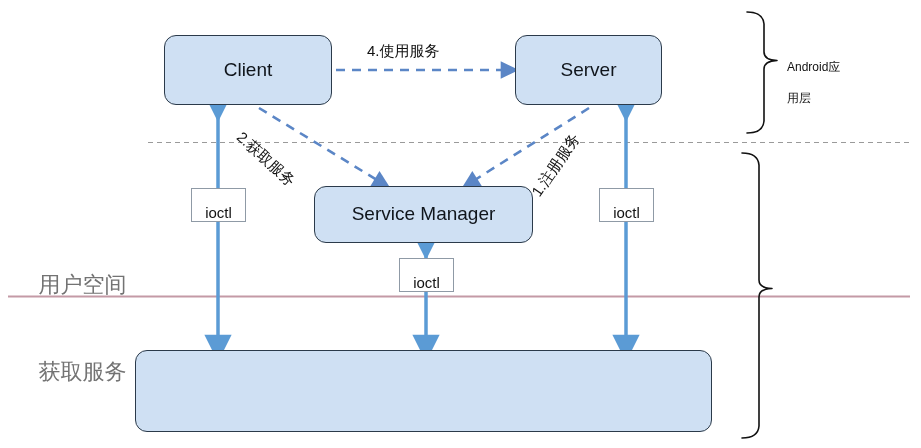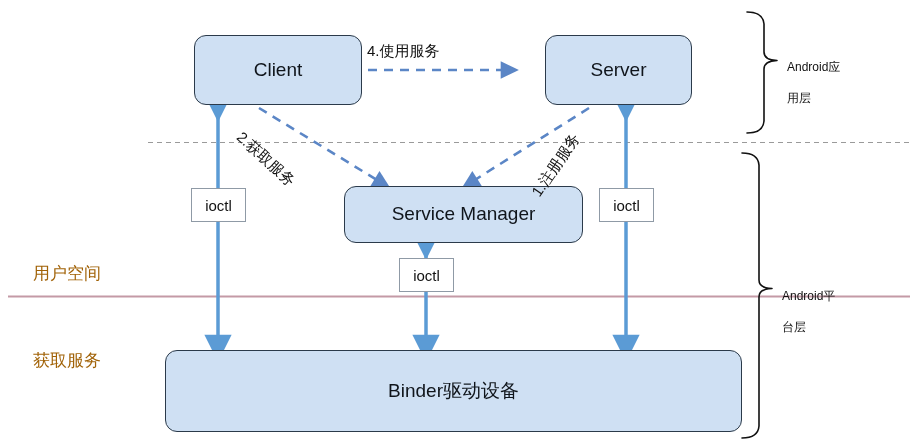--- a/index.html
+++ b/index.html
@@ -7,30 +7,30 @@
     width:921px;height:448px;position:relative;overflow:hidden;
     font-family:"Liberation Sans","DejaVu Sans",sans-serif;
     color:#1b1b1b;
   }
   #canvas{position:absolute;inset:0;width:921px;height:448px;}
   svg.layer{position:absolute;left:0;top:0;width:921px;height:448px;overflow:visible;}
   .node{
     position:absolute;box-sizing:border-box;
     background:#cfe0f3;border:1px solid #2b3a4a;border-radius:12px;
     display:flex;align-items:center;justify-content:center;
-    text-align:center;font-size:19px;line-height:1.28;color:#10151b;margin-left:30px;
+    text-align:center;font-size:19px;line-height:1.28;color:#10151b;
   }
   .node.two-line{flex-direction:column;}
   .ioctl{
     position:absolute;box-sizing:border-box;
     background:#ffffff;border:1px solid #8f9aa6;
-    display:flex;align-items:center;justify-content:center;
+    display:flex;align-items:flex-end;justify-content:center;
     font-size:15px;color:#111;
   }
-  .plain-label{position:absolute;font-size:17px;color:#a16207;white-space:pre;line-height:1.35;}
+  .plain-label{position:absolute;font-size:22px;color:#737373;white-space:pre;line-height:1.35;}
   .edge-label{position:absolute;font-size:15px;color:#111;white-space:nowrap;transform-origin:0 0;}
   .bracket-label{position:absolute;font-size:12px;color:#111;line-height:1.3;white-space:pre-line;}
 </style>
 </head>
 <body>
 
 <div id="canvas">
 
   <svg class="layer" viewBox="0 0 921 448" xmlns="http://www.w3.org/2000/svg">
     <defs>
@@ -64,26 +64,25 @@
   </svg>
 
   <div class="node" style="left:164px;top:35px;width:168px;height:70px;">
     <span>Client</span>
   </div>
 
   <div class="node" style="left:515px;top:35px;width:147px;height:70px;">
     <span>Server</span>
   </div>
 
-  <div class="node" style="left:314px;top:186px;width:239px;height:57px;">
+  <div class="node" style="left:314px;top:186px;width:219px;height:57px;">
     <span>Service Manager</span>
   </div>
 
   <div class="node two-line" style="left:135px;top:350px;width:577px;height:82px;">
-    <span>Binder驱动设备</span>
   </div>
 
   <div class="ioctl" style="left:191px;top:188px;width:55px;height:34px;">
     <span>ioctl</span>
   </div>
 
   <div class="ioctl" style="left:399px;top:258px;width:55px;height:34px;">
     <span>ioctl</span>
   </div>
 
@@ -109,18 +108,14 @@
 
   <div class="plain-label" style="left:14px;top:327px;">
     <span>获取服务</span>
   </div>
 
   <div class="bracket-label" style="left:787px;top:44px;">
     <div>Android应</div>
     <div>用层</div>
   </div>
 
-  <div class="bracket-label" style="left:782px;top:273px;">
-    <div>Android平</div>
-    <div>台层</div>
-  </div>
 
 </div>
 
 </body></html>

